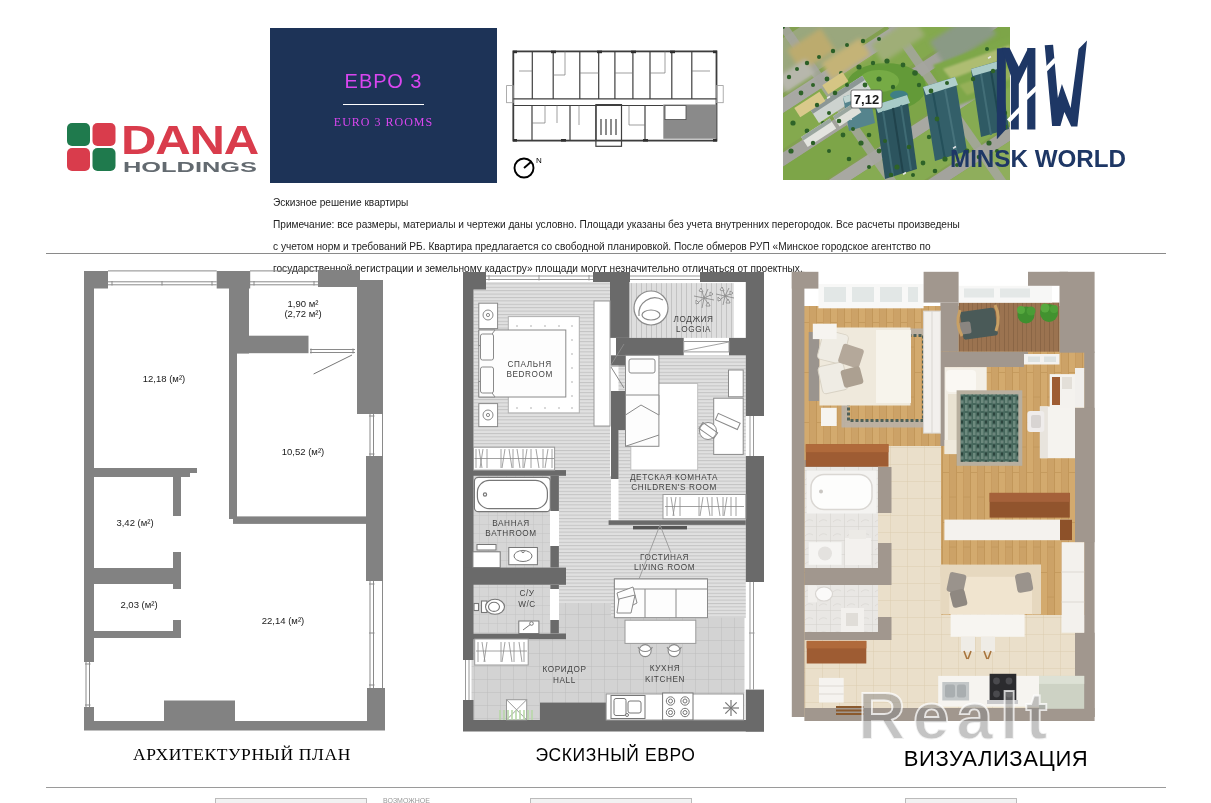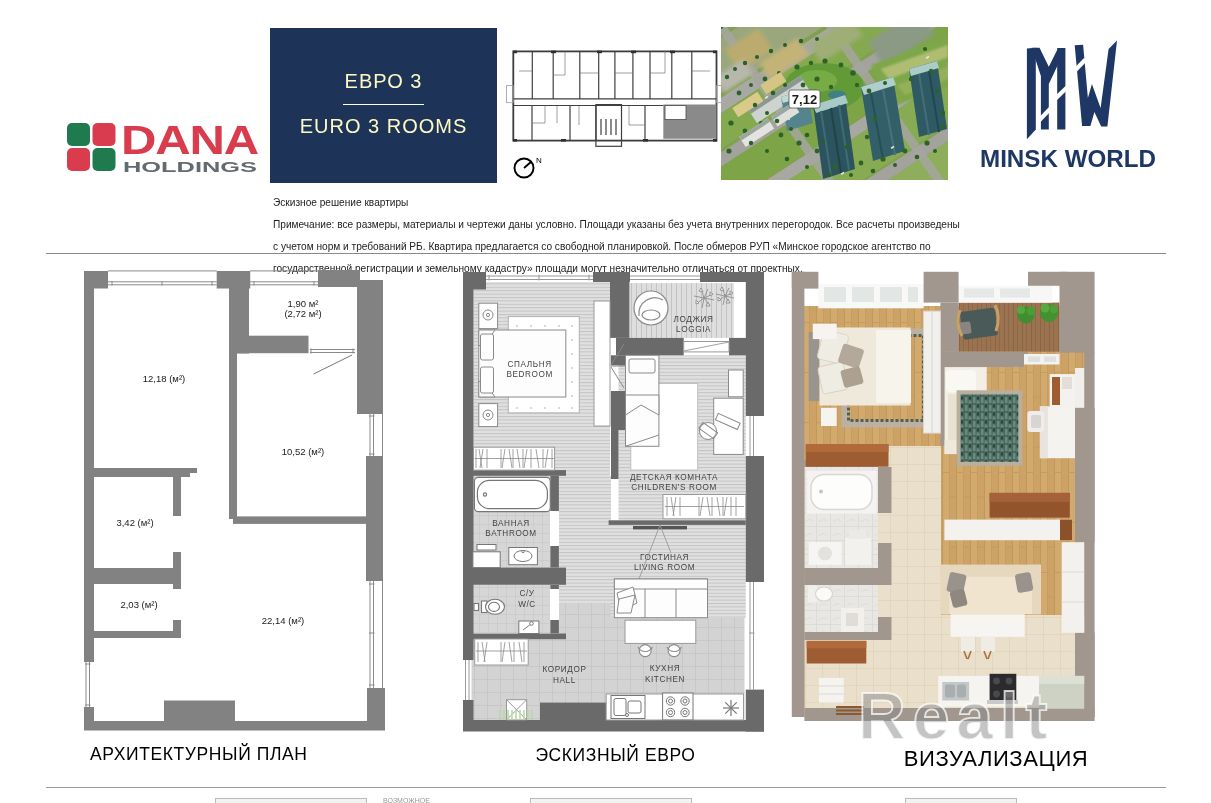--- a/index.html
+++ b/index.html
@@ -14,24 +14,24 @@
 <svg width="195" height="55" viewBox="0 0 195 55">
   <rect x="0" y="2" width="23" height="23" rx="5" fill="#1f7a4d"></rect>
   <rect x="25.5" y="2" width="23" height="23" rx="5" fill="#d93c4c"></rect>
   <rect x="0" y="27" width="23" height="23" rx="5" fill="#d93c4c"></rect>
   <rect x="25.5" y="27" width="23" height="23" rx="5" fill="#1f7a4d"></rect>
   <text x="54" y="33" font-family="Liberation Sans" font-weight="bold" font-size="41" fill="#d93c4c" textLength="137" lengthAdjust="spacingAndGlyphs" style="letter-spacing:-1px">DANA</text>
   <text x="56" y="51" font-family="Liberation Sans" font-weight="bold" font-size="15" fill="#636a70" textLength="134" lengthAdjust="spacingAndGlyphs">HOLDINGS</text>
 </svg>
 </div>
 
-<div class="abs" style="left:270px;top:28px;width:227px;height:155px;background:#1d3357;color:#fef9c3;text-align:center;">
+<div class="abs" style="left:270px;top:28px;width:227px;height:155px;background:#1d3357;color:#d946ef;text-align:center;">
   <div style="font-size:20px;margin-top:42px;letter-spacing:1px;">ЕВРО 3</div>
   <div style="width:81px;border-bottom:1px solid #fff;margin:11px auto 10px;"></div>
-  <div style="font-size:20px;letter-spacing:1px;">EURO 3 ROOMS</div>
+  <div style="font-size:12px;letter-spacing:1px;font-family:Liberation Serif, serif;">EURO 3 ROOMS</div>
 </div>
 
 <div class="abs" id="bplan" style="left:505px;top:45px;">
 <svg width="220" height="110" viewBox="0 0 220 110">
 
   <rect x="8.3" y="6.4" width="203.2" height="89.2" fill="#fff" stroke="#3d3d3d" stroke-width="1.8"></rect>
 
   <rect x="1.6" y="40.6" width="6.7" height="17.1" fill="none" stroke="#999" stroke-width="0.8"></rect>
 
   <rect x="211.5" y="40.6" width="6.7" height="17.1" fill="none" stroke="#999" stroke-width="0.8"></rect>
@@ -98,21 +98,21 @@
 </div>
 
 <div class="abs" style="left:511px;top:152px;">
 <svg width="36" height="30" viewBox="0 0 36 30">
   <circle cx="13" cy="16" r="9.5" fill="none" stroke="#000" stroke-width="1.9"></circle>
   <line x1="13" y1="16" x2="20.5" y2="9.5" stroke="#000" stroke-width="1.9"></line>
   <text x="25" y="11" font-size="8" font-family="Liberation Sans" fill="#000">N</text>
 </svg>
 </div>
 
-<div class="abs" id="aerial" style="left:698px;top:27px;padding-left:23px;">
+<div class="abs" id="aerial" style="left:760px;top:27px;padding-left:23px;">
 <svg width="227" height="153" viewBox="0 0 227 153">
 <defs>
   <filter id="bl1" x="-20%" y="-20%" width="140%" height="140%">
           <feGaussianBlur stdDeviation="2.2"></feGaussianBlur>
         </filter>
   <filter id="bl2" x="-20%" y="-20%" width="140%" height="140%">
           <feGaussianBlur stdDeviation="1"></feGaussianBlur>
         </filter>
   <clipPath id="aclip">
           <rect x="0" y="0" width="227" height="153"></rect>
@@ -263,21 +263,21 @@
           <circle cx="190" cy="52" r="2.2"></circle>
           <circle cx="164" cy="56" r="2"></circle>
   </g>
 
   <rect x="68" y="63" width="31" height="18" rx="2" fill="#fff" stroke="#555" stroke-width="0.8"></rect>
   <text x="83.5" y="77" font-family="Liberation Sans" font-weight="bold" font-size="13" fill="#1a1a1a" text-anchor="middle">7,12</text>
 </g>
 </svg>
 </div>
 
-<div class="abs" id="mw" style="left:978px;top:38px;width:180px;height:132px;">
+<div class="abs" id="mw" style="left:948px;top:38px;width:180px;height:132px;">
 <svg width="180" height="132" viewBox="0 0 180 132">
 
   <g fill="#1e3765">
     <polygon points="48.9,10.5 57.8,9.8 57.8,91.5 48.9,101.3"></polygon>
     <polygon points="53.6,9.8 61.5,9.8 70.8,28.8 79.4,11.5 87.2,11.5 70.8,46 70.8,91.5 62.9,91.5 62.9,38"></polygon>
     <rect x="79.2" y="10" width="8.2" height="81.5"></rect>
     <polygon points="96.7,7.3 105.1,6.8 109.9,60 113.9,46 122.6,70 130.6,11 139,2.5 129.4,88.5 123.2,88.5 116.4,74 112.4,88 104.1,88"></polygon>
   </g>
 
   <g stroke="#fff" stroke-width="4.2">
@@ -1006,21 +1006,21 @@
 <g stroke="#8a5a2e" stroke-width="2">
   <line x1="48" y1="447" x2="76" y2="447"></line>
         <line x1="48" y1="450.5" x2="76" y2="450.5"></line>
         <line x1="48" y1="454" x2="76" y2="454"></line>
 </g>
 
 <text x="70" y="479" font-family="Liberation Sans" font-weight="bold" font-size="66" fill="#8a8a8a" fill-opacity="0.5" stroke="#ffffff" stroke-opacity="0.75" stroke-width="1.8" letter-spacing="7">Realt</text>
 </svg>
 </div>
 
-<div class="abs" style="left:90px;top:744px;width:304px;text-align:left;font-size:17.5px;letter-spacing:0.6px;color:#000;">АРХИТЕКТУРНЫЙ ПЛАН</div>
+<div class="abs" style="left:90px;top:744px;width:304px;text-align:center;font-size:17.5px;letter-spacing:0.6px;color:#000;font-family:Liberation Serif, serif;">АРХИТЕКТУРНЫЙ ПЛАН</div>
 
 <div class="abs" style="left:464px;top:745px;width:303px;text-align:center;font-size:17.5px;letter-spacing:0.6px;color:#000;">ЭСКИЗНЫЙ ЕВРО</div>
 
 <div class="abs" style="left:841px;top:746px;width:310px;text-align:center;font-size:22px;letter-spacing:0.6px;color:#000;">ВИЗУАЛИЗАЦИЯ</div>
 
 <div class="abs" style="left:46px;top:787px;width:1120px;border-top:1.2px solid #9a9a9a;"></div>
 
 <div class="abs" style="left:215px;top:798px;width:150px;height:10px;border:1px solid #bbb;background:#f2f2f2;"></div>
 
 <div class="abs" style="left:383px;top:797px;font-size:7px;color:#999;">ВОЗМОЖНОЕ</div>

